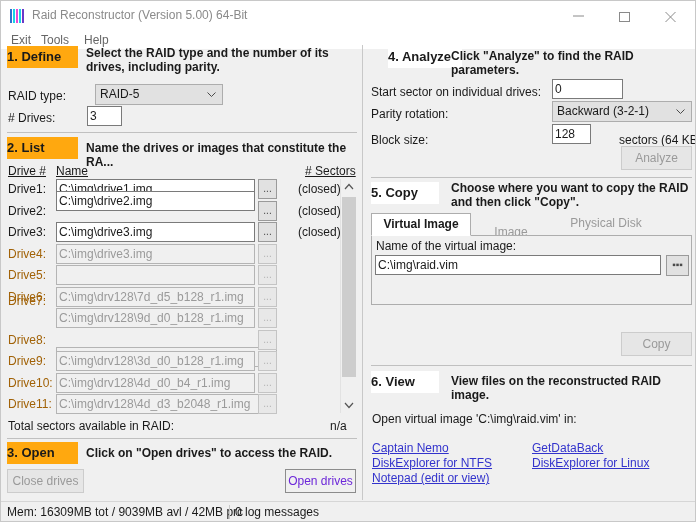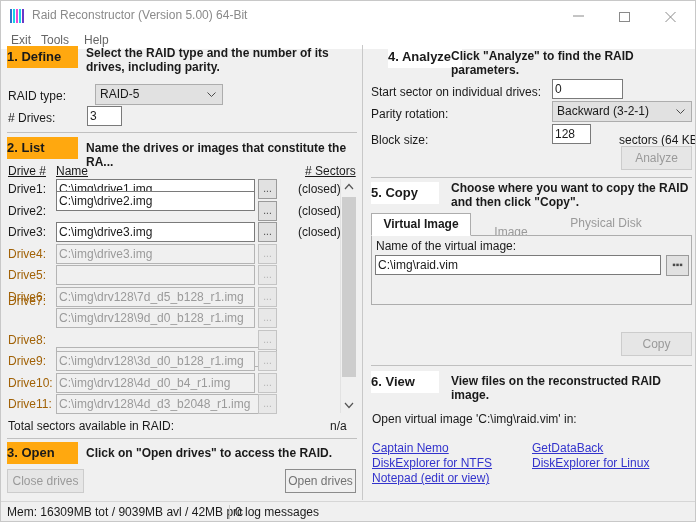--- a/index.html
+++ b/index.html
@@ -139,21 +139,21 @@
     width: 9px; height: 6px;
   }
 
   .btn {
     position: absolute;
     box-sizing: border-box;
     background: #e1e1e1;
     border: 1px solid #adadad;
     font-family: "Liberation Sans", sans-serif;
     font-size: 12px;
-    color: #737373;
+    color: #6d28d9;
     text-align: center;
     cursor: default;
     padding: 0;
   }
   .btn.disabled { color: #9a9a9a; border-color: #cccccc; background: #e6e6e6; }
   .btn.plain { background: #f0f0f0; border: 1px solid #8c8c8c; }
 
   .dotbtn {
     position: absolute;
     box-sizing: border-box;

